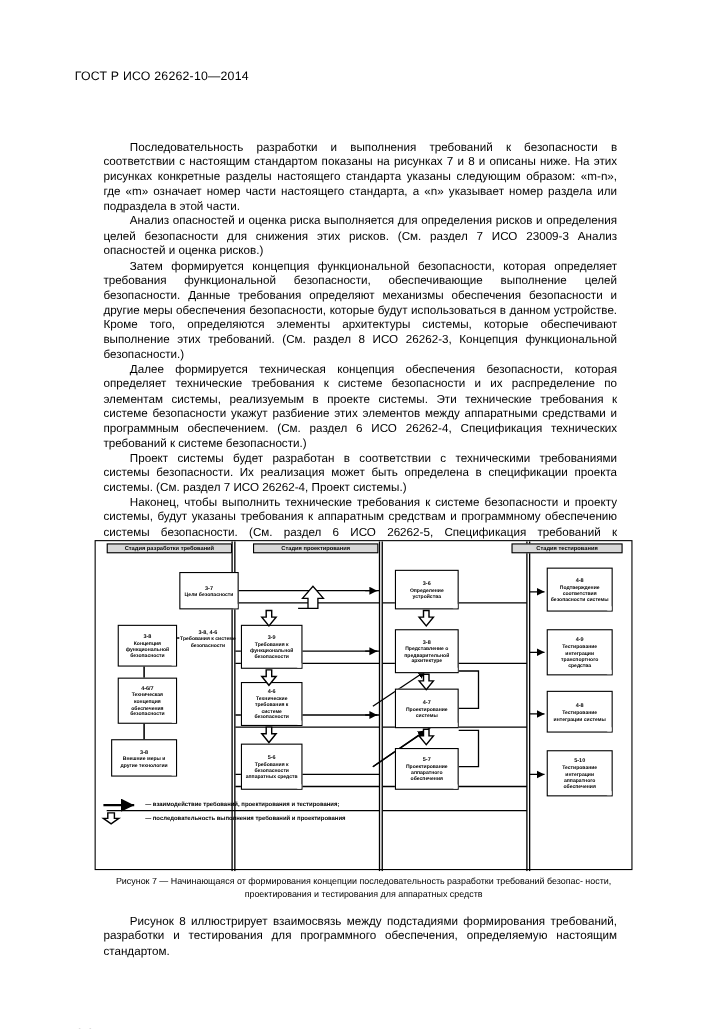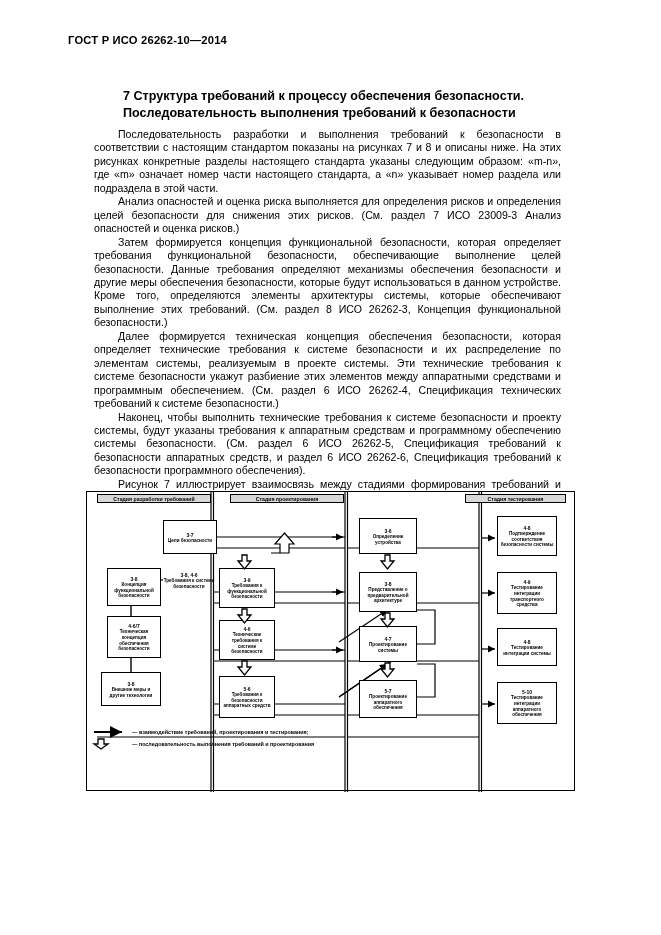--- a/index.html
+++ b/index.html
@@ -18,23 +18,23 @@
 
   .page {
     position: absolute;
     inset: 0;
   }
 
   
   .doc-header {
     position: absolute;
     left: 68px;
-    top: 34px;
+    top: 64px;
     font-size: 11.2px;
-    font-weight: bold;
+    font-weight: normal;
     letter-spacing: 0.2px;
     white-space: nowrap;
   }
 
   
   .section-heading {
     position: absolute;
     left: 123px;
     top: 88px;
     width: 470px;
@@ -198,30 +198,27 @@
     text-decoration: underline;
   }
 </style>
 </head>
 <body>
 
 <div class="page">
 
   <div class="doc-header">ГОСТ Р ИСО 26262-10—2014</div>
 
-  <div class="section-heading">
-    <span class="hline">7 Структура требований к процессу обеспечения безопасности.</span>
-    <span class="hline">Последовательность выполнения требований к безопасности</span>
-  </div>
 
   <div class="body-block">
     <p class="para">Последовательность разработки и выполнения требований к безопасности в соответствии с настоящим стандартом показаны на рисунках 7 и 8 и описаны ниже. На этих рисунках конкретные разделы настоящего стандарта указаны следующим образом: «m-n», где «m» означает номер части настоящего стандарта, а «n» указывает номер раздела или подраздела в этой части.</p>
     <p class="para">Анализ опасностей и оценка риска выполняется для определения рисков и определения целей безопасности для снижения этих рисков. (См. раздел 7 ИСО 23009-3 Анализ опасностей и оценка рисков.)</p>
     <p class="para">Затем формируется концепция функциональной безопасности, которая определяет требования функциональной безопасности, обеспечивающие выполнение целей безопасности. Данные требования определяют механизмы обеспечения безопасности и другие меры обеспечения безопасности, которые будут использоваться в данном устройстве. Кроме того, определяются элементы архитектуры системы, которые обеспечивают выполнение этих требований. (См. раздел 8 ИСО 26262-3, Концепция функциональной безопасности.)</p>
     <p class="para">Далее формируется техническая концепция обеспечения безопасности, которая определяет технические требования к системе безопасности и их распределение по элементам системы, реализуемым в проекте системы. Эти технические требования к системе безопасности укажут разбиение этих элементов между аппаратными средствами и программным обеспечением. (См. раздел 6 ИСО 26262-4, Спецификация технических требований к системе безопасности.)</p>
+    <p class="para">Проект системы будет разработан в соответствии с техническими требованиями системы безопасности. Их реализация может быть определена в спецификации проекта системы. (См. раздел 7 ИСО 26262-4, Проект системы.)</p>
     <p class="para">Наконец, чтобы выполнить технические требования к системе безопасности и проекту системы, будут указаны требования к аппаратным средствам и программному обеспечению системы безопасности. (См. раздел 6 ИСО 26262-5, Спецификация требований к безопасности аппаратных средств, и раздел 6 ИСО 26262-6, Спецификация требований к безопасности программного обеспечения).</p>
     <p class="para">Рисунок 7 иллюстрирует взаимосвязь между стадиями формирования требований и разработки аппаратных средств, которые определены в настоящем стандарте.</p>
   </div>
 
   <div class="figure">
     <div class="fig-canvas">
 
       <svg viewBox="0 0 489 300">
         <defs>
           <marker id="ah" markerWidth="7" markerHeight="7" refX="6" refY="3" orient="auto">
@@ -400,17 +397,24 @@
     <div class="legend-row">
       <span class="legend-glyph">
         <svg width="40" height="12" viewBox="0 0 40 12">
           <path d="M6,1 h6 v5 h4 l-7,5 l-7,-5 h4 v-5 z" fill="#fff" stroke="#000" stroke-width="1.3"></path>
         </svg>
       </span>
       <span class="legend-text">— последовательность выполнения требований и проектирования</span>
     </div>
   </div>
 
-
+  <div class="caption">
+    <span>Рисунок 7 — Начинающаяся от формирования концепции последовательность разработки требований безопас-</span>
+    <span>ности, проектирования и тестирования для аппаратных средств</span>
+  </div>
+
+  <div class="tail-block">
+    <p class="para">Рисунок 8 иллюстрирует взаимосвязь между подстадиями формирования требований, разработки и тестирования для программного обеспечения, определяемую настоящим стандартом.</p>
+  </div>
 
   <div class="folio">14</div>
 
 </div>
 
 </body></html>

